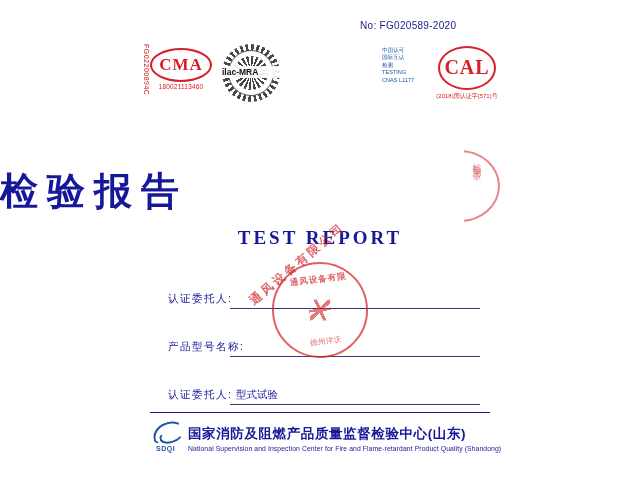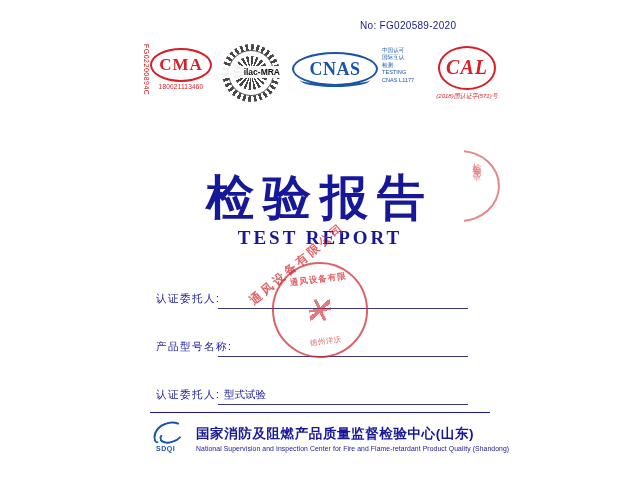--- a/index.html
+++ b/index.html
@@ -91,21 +91,21 @@
     border: 1px solid #555;
   }
   .ilac-core {
     position: absolute; left: 12px; top: 12px; width: 34px; height: 34px;
     border-radius: 50%;
     background:
       repeating-conic-gradient(from 0deg, #444 0deg 9deg, #fff 9deg 18deg);
   }
   .ilac-label {
     position: absolute; left: 0; top: 22px; width: 58px;
-    text-align: right;
+    text-align: left;
     font-size: 8.5px;
     font-weight: bold;
     color: #111;
     background: rgba(255,255,255,0.92);
     padding: 1px 0;
     font-family: "Liberation Sans", sans-serif;
   }
 
   
   .logo-cnas { left: 142px; top: 8px; width: 86px; height: 44px; }
@@ -133,21 +133,21 @@
   .cnas-cn {
     position: absolute; left: 232px; top: 3px;
     width: 54px;
     font-size: 5.6px;
     line-height: 1.32;
     color: #1b55a6;
   }
   .cnas-cn .en { color: #1b55a6; }
 
   
-  .logo-cal { left: 288px; top: 0px; width: 58px; height: 58px; font-style: italic; }
+  .logo-cal { left: 288px; top: 0px; width: 58px; height: 58px; }
   .cal-oval {
     position: absolute; left: 0; top: 2px; width: 58px; height: 44px;
     border: 2.5px solid #d81e26;
     border-radius: 50%;
   }
   .cal-text {
     position: absolute; left: 0; top: 12px; width: 58px;
     text-align: center;
     color: #d81e26;
     font-weight: bold;
@@ -161,43 +161,43 @@
     font-size: 6px;
     color: #d81e26;
     white-space: nowrap;
   }
 
   
   .title-cn {
     position: absolute;
     left: 0; top: 166px;
     width: 640px;
-    text-align: center;
-    font-size: 48px;
+    text-align: left;
+    font-size: 38px;
     font-weight: bold;
     color: #17179a;
     letter-spacing: 9px;
     font-family: "Liberation Serif", serif;
   }
   .title-en {
     position: absolute;
     left: 0; top: 227px;
     width: 640px;
     text-align: center;
     font-size: 19px;
     font-weight: bold;
     color: #17179a;
     letter-spacing: 3px;
     font-family: "Liberation Serif", serif;
   }
 
   
   .fields {
     position: absolute;
-    left: 156px; top: 288px;
+    left: 168px; top: 288px;
     width: 312px;
   }
   .field-row {
     position: relative;
     height: 30px;
     margin-bottom: 18px;
   }
   .field-label {
     position: absolute;
     left: 0; top: 4px;
@@ -299,21 +299,20 @@
     position: absolute;
     left: 150px; right: 150px; top: 412px;
     border-top: 1.6px solid #17179a;
   }
   .footer {
     position: absolute;
     left: 150px; top: 420px;
     width: 360px;
     display: flex;
     align-items: center;
-    gap: 8px;
   }
   .sdqi-logo {
     position: relative;
     width: 38px; height: 36px;
     flex: none;
   }
   .sdqi-swoosh {
     position: absolute; left: 2px; top: 2px;
     width: 34px; height: 20px;
     border: 2.4px solid #1b55a6;
@@ -370,25 +369,20 @@
       <div class="cma-num">180021113460</div>
     </div>
 
     <div class="logo logo-ilac">
       <div class="ilac-ring"></div>
       <div class="ilac-inner"></div>
       <div class="ilac-core"></div>
       <div class="ilac-label">ilac-MRA</div>
     </div>
 
-    <div class="logo logo-cnas">
-      <div class="cnas-oval"></div>
-      <div class="cnas-text">CNAS</div>
-      <div class="cnas-swoosh"></div>
-    </div>
 
     <div class="cnas-cn">
       <div>中国认可</div>
       <div>国际互认</div>
       <div>检测</div>
       <div class="en">TESTING</div>
       <div class="en">CNAS L1177</div>
     </div>
 
     <div class="logo logo-cal">

